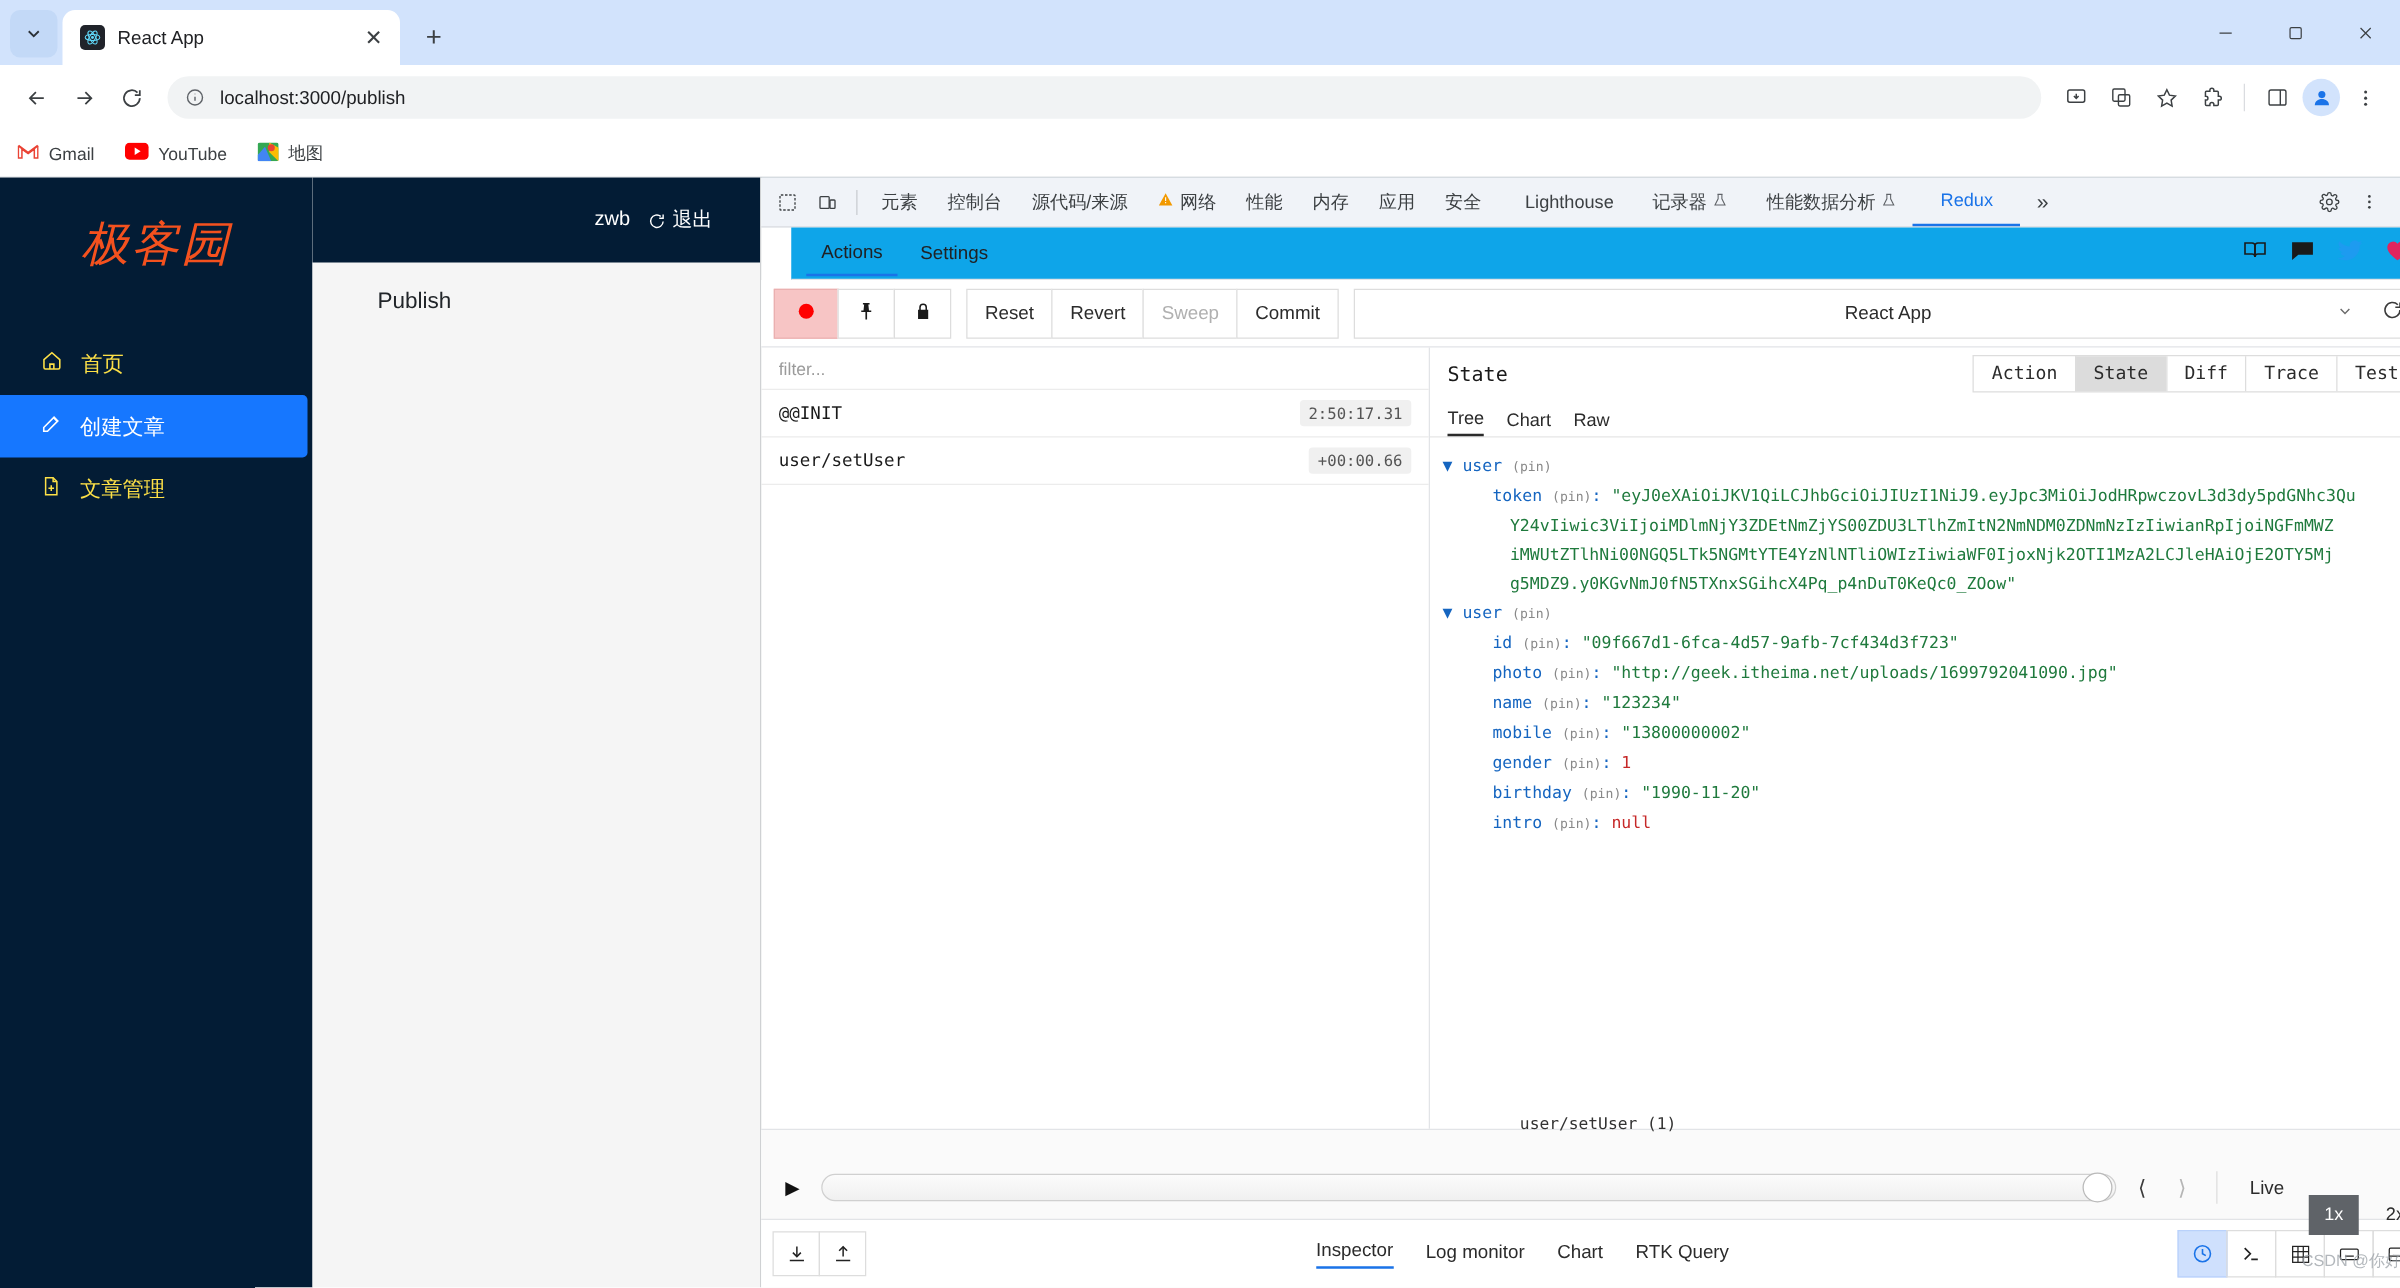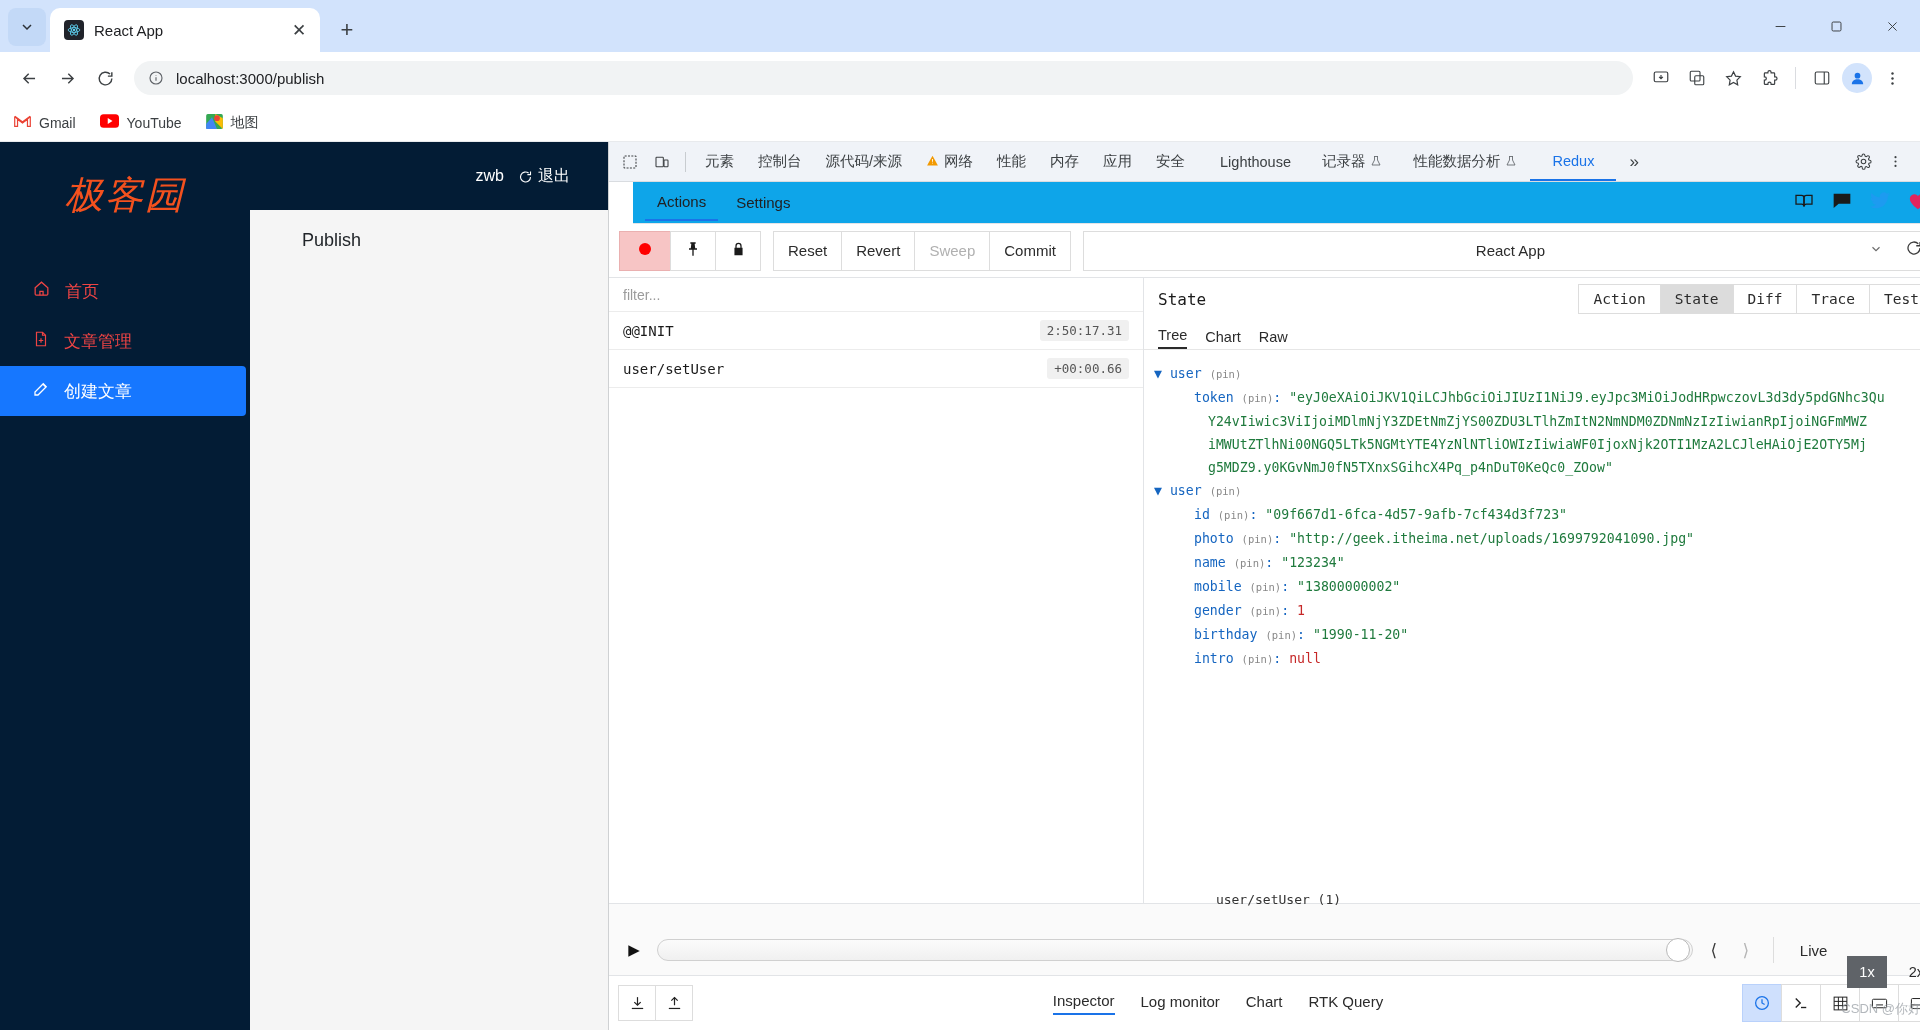--- a/index.html
+++ b/index.html
@@ -69,21 +69,21 @@
   
   .gk-side { width: 250px; background: #031c35; flex: none; }
   .gk-logo { height: 106px; display:flex; align-items:center; justify-content:center; }
   .gk-logo-text {
     font-family: "DejaVu Sans", sans-serif;
     color: #f4511e; font-size: 38px; font-weight: 400; font-style: italic;
     letter-spacing: 2px;
   }
   .gk-menu { margin-top: 18px; }
   .gk-item { height: 50px; display:flex; align-items:center; gap: 14px;
-    padding-left: 32px; color: #ef4444; font-size: 17px; }
+    padding-left: 32px; color: #fde047; font-size: 17px; }
   .gk-item.active { background: #1677ff; color:#fff; border-radius: 0 4px 4px 0;
     width: 246px; }
   .gk-topbar { position:absolute; left:250px; top:0; right:0; height: 68px;
     background: #031c35; display:flex; align-items:center; justify-content:flex-end;
     padding-right: 1350px; gap: 14px; color:#fff; font-size: 16px; }
 
   .gk-content { flex: 1; background: #f5f5f5; padding: 88px 0 0 52px; }
   .gk-card-title { font-size: 18px; color:#212529; }
 
   
@@ -352,38 +352,38 @@
       <div class="gk-menu">
         <div class="gk-item">
           <span>
             <svg width="19" height="19" viewBox="0 0 24 24" fill="none" stroke="currentColor" stroke-width="1.6">
                 <path d="M4 11l8-7 8 7v8a1.5 1.5 0 0 1-1.5 1.5h-13A1.5 1.5 0 0 1 4 19z"></path>
                 <path d="M10 20.5v-5h4v5"></path>
               </svg>
           </span>
           <span>首页</span>
         </div>
+        <div class="gk-item active">
+          <span>
+            <svg width="18" height="18" viewBox="0 0 24 24" fill="none" stroke="currentColor" stroke-width="1.7">
+                <path d="M4 20h4L19 9l-4-4L4 16z"></path>
+                <path d="M14.5 5.5l4 4"></path>
+              </svg>
+          </span>
+          <span>创建文章</span>
+        </div>
         <div class="gk-item">
           <span>
             <svg width="18" height="18" viewBox="0 0 24 24" fill="none" stroke="currentColor" stroke-width="1.6">
                 <path d="M6 3h8l4 4v14H6z"></path>
                 <path d="M14 3v4h4"></path>
                 <path d="M12 11v6M9 14h6"></path>
               </svg>
           </span>
           <span>文章管理</span>
-        </div>
-        <div class="gk-item active">
-          <span>
-            <svg width="18" height="18" viewBox="0 0 24 24" fill="none" stroke="currentColor" stroke-width="1.7">
-                <path d="M4 20h4L19 9l-4-4L4 16z"></path>
-                <path d="M14.5 5.5l4 4"></path>
-              </svg>
-          </span>
-          <span>创建文章</span>
         </div>
       </div>
     </div>
 
     <div class="gk-topbar">
       <span>zwb</span>
       <span style="display:flex;align-items:center;gap:5px;">
         <svg width="15" height="15" viewBox="0 0 24 24" fill="none" stroke="currentColor" stroke-width="1.8">
             <path d="M17 6.5A8 8 0 1 0 20 13"></path>
             <path d="M20 4v5h-5"></path>

